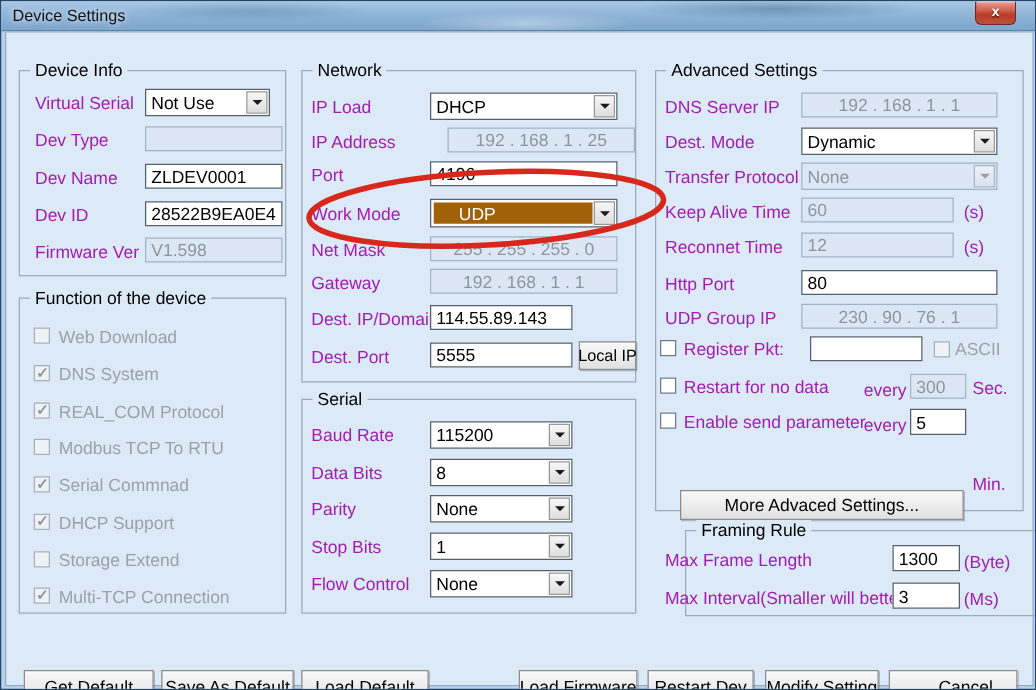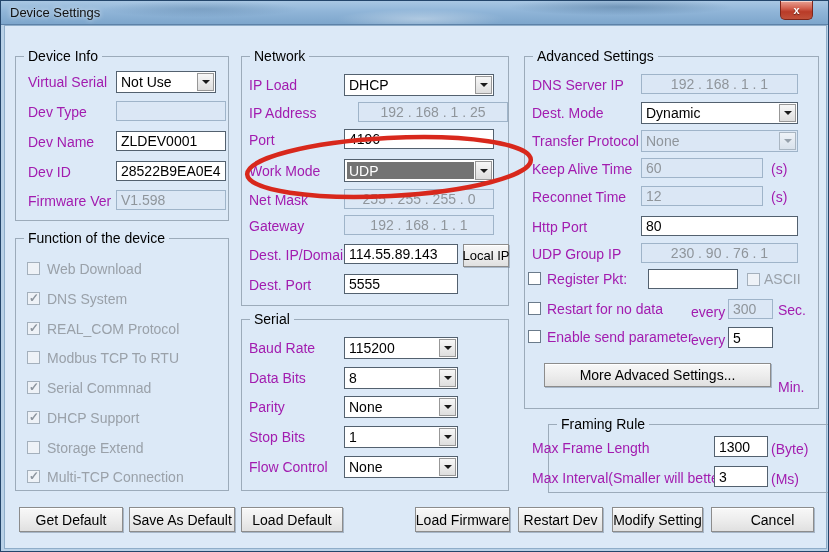--- a/index.html
+++ b/index.html
@@ -50,30 +50,30 @@
   .combo .ctext { flex:1; overflow:hidden; white-space:nowrap; }
   .combo .arrow-btn {
     position:absolute; top:1px; bottom:1px; right:1px; width:17px;
     background:linear-gradient(180deg,#f7f7f7,#dedede); border:1px solid #979797;
     display:flex; align-items:center; justify-content:center;
   }
   .combo .arrow-btn::after { content:""; border-left:4px solid transparent; border-right:4px solid transparent; border-top:4px solid #1a1a1a; }
   .combo.dis { background:#dbe7f5; border-color:#9fb4c9; color:#8f959b; }
   .combo.dis .arrow-btn { background:linear-gradient(180deg,#eef2f7,#d9e2ec); border-color:#aab6c2; }
   .combo.dis .arrow-btn::after { border-top-color:#97a1ab; }
-  .combo .hilite { position:absolute; left:2px; top:2px; bottom:2px; right:19px; background:#737373; color:#fff; display:flex; align-items:center; padding-left:2px; }
+  .combo .hilite { position:absolute; left:2px; top:2px; bottom:2px; right:19px; background:#a16207; color:#fff; display:flex; align-items:center; padding-left:20px; }
   
   .cb { position:absolute; width:13px; height:13px; background:#fff; border:1px solid #6b7b8b; }
   .cb.dis { background:#eef2f7; border-color:#a4b0bc; }
   .cb.checked::after { content:"\2713"; position:absolute; left:1px; top:-2px; font-size:12px; font-weight:bold; color:#8c959e; }
   
   .btn {
     position:absolute; background:linear-gradient(180deg,#f8f8f8,#ececec 55%,#e0e0e0);
     border:1px solid #8c8c8c; box-shadow:inset 0 1px 0 #fff, 1px 1px 0 rgba(70,90,110,.35);
-    font-size:14px; color:#000; display:flex; align-items:center; justify-content:center; cursor:pointer; white-space:nowrap;
+    font-size:14px; color:#000; display:flex; align-items:center; justify-content:center; cursor:pointer; white-space:nowrap;margin-top:29px;
   }
   
   .annot { position:absolute; pointer-events:none; }
 </style>
 </head>
 <body>
 
 <div class="window">
 
   <div class="titlebar">

